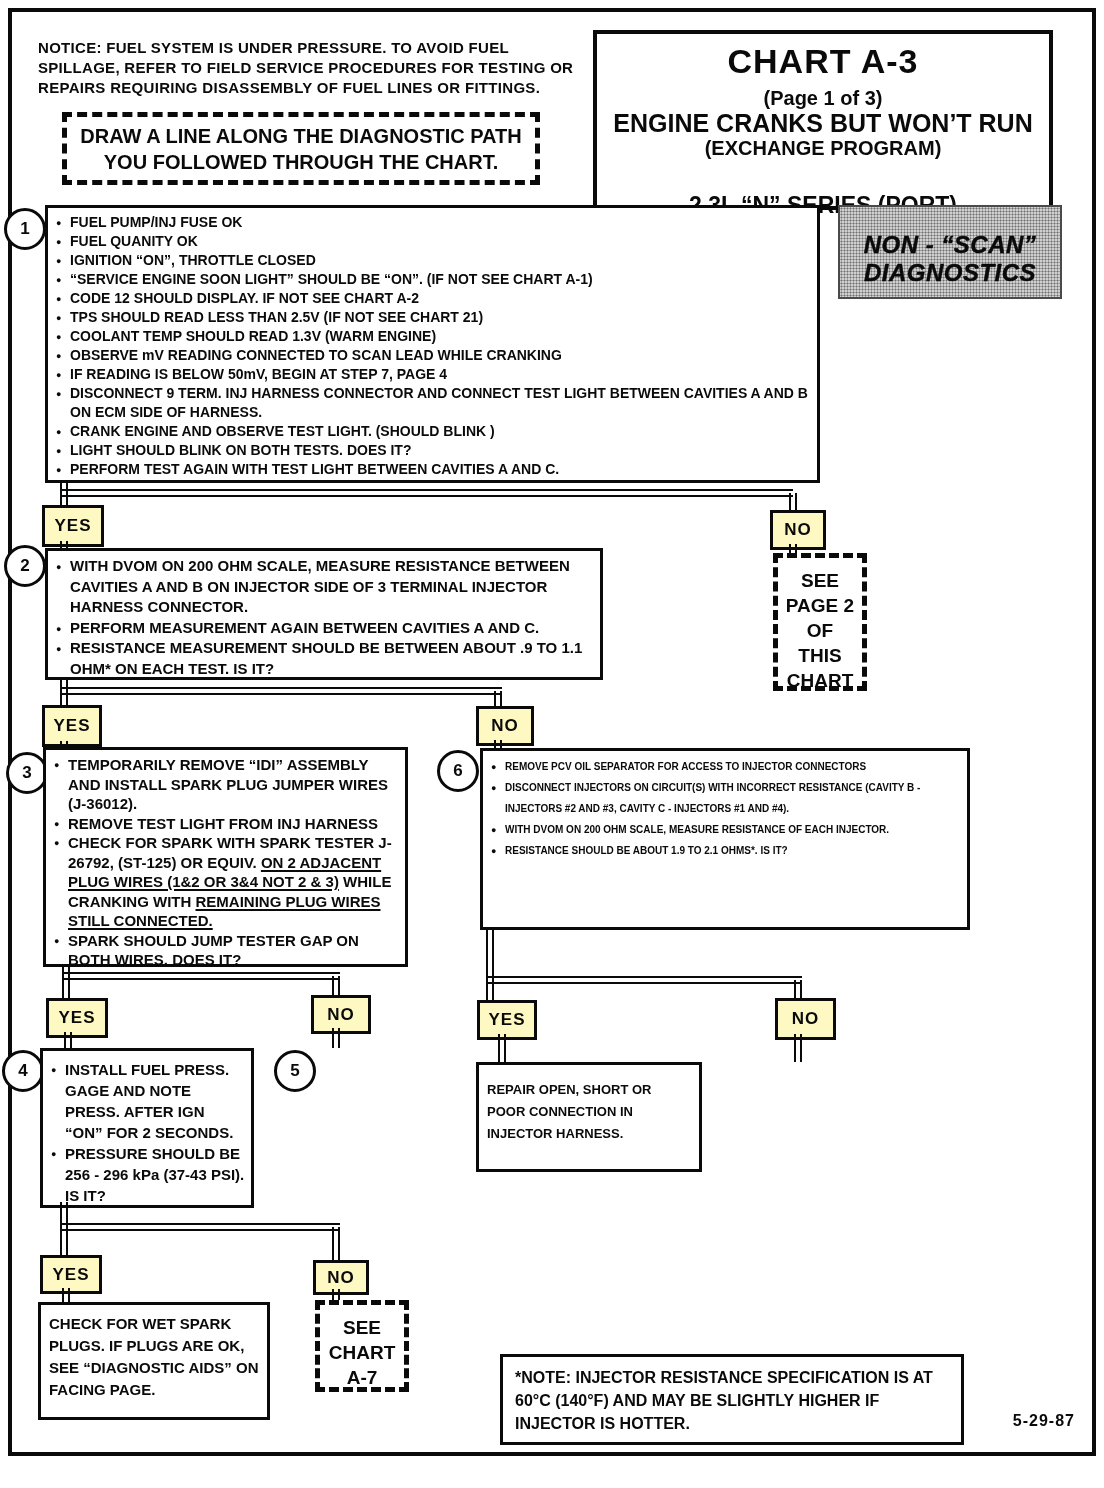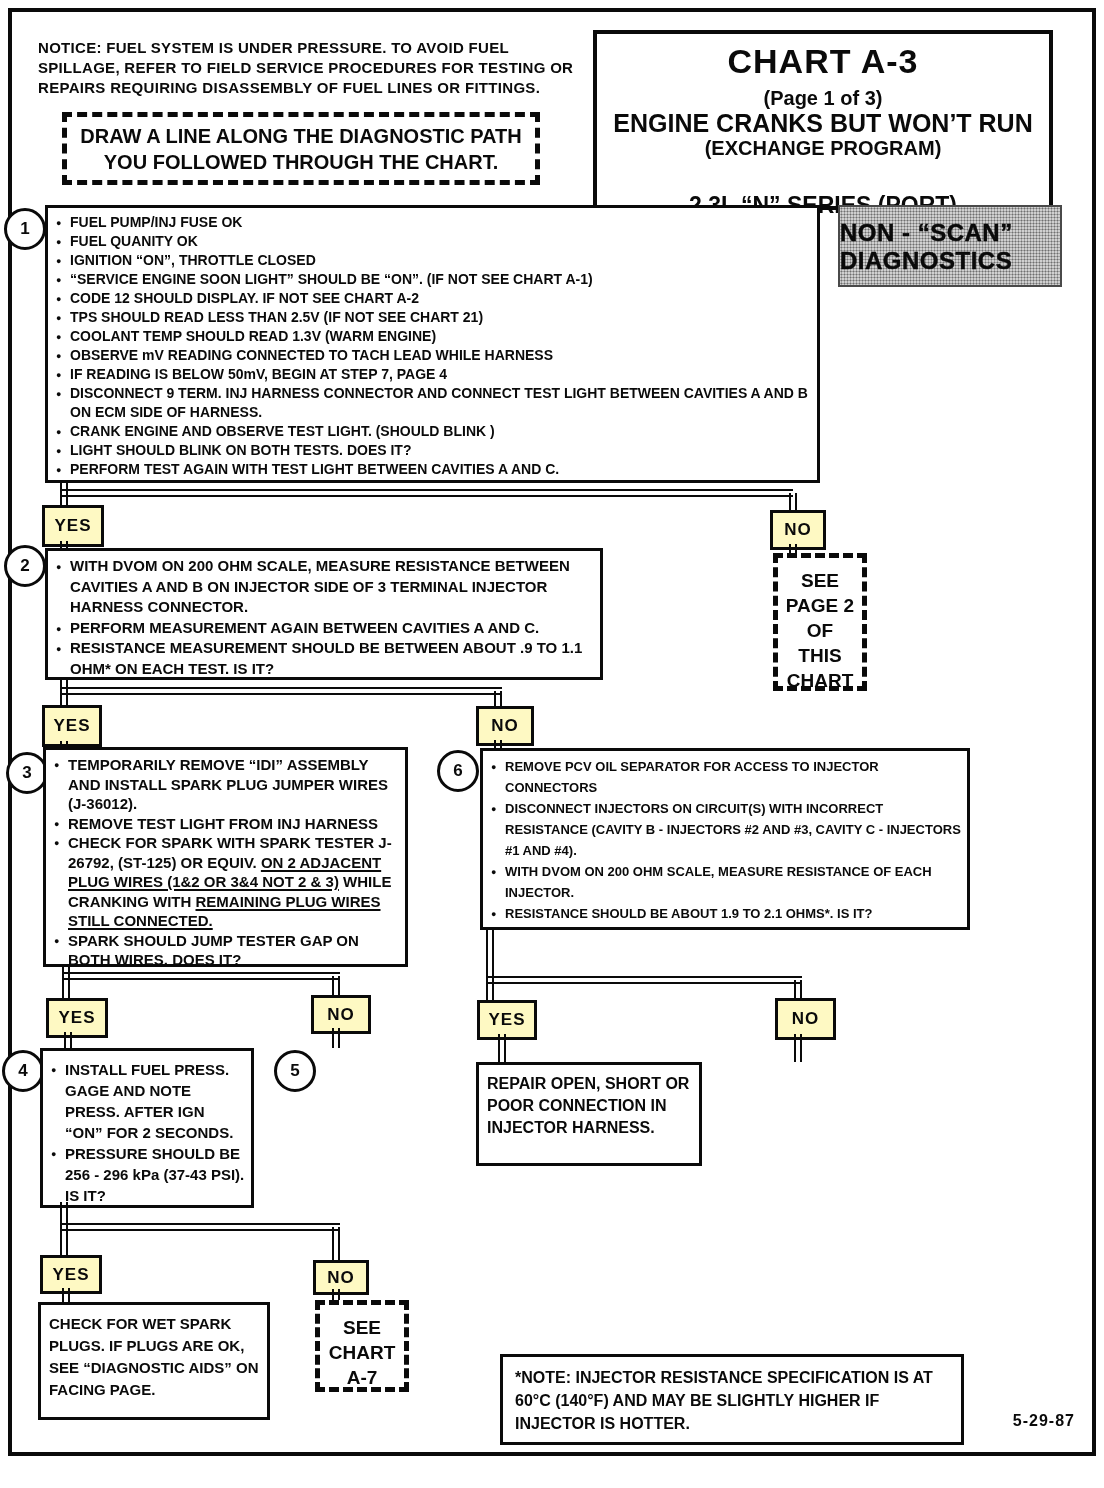--- a/index.html
+++ b/index.html
@@ -18,37 +18,37 @@
   .h-title{font-size:34px;line-height:38px;letter-spacing:1px;}
   .h-page{font-size:20px;line-height:24px;margin-top:6px;}
   .h-line1{font-size:25px;line-height:27px;}
   .h-line2{font-size:20px;line-height:23px;}
   .h-line3{font-size:23px;line-height:27px;margin-top:32px;}
   .badge{
     background-color:#cfcfcf;
     background-image:radial-gradient(circle,#6f6f6f 0.9px,transparent 1.1px);
     background-size:3px 3px;
     border:2px solid #4a4a4a;
-    font-size:24px;line-height:28px;
-    padding-top:12px;letter-spacing:.5px;
+    font-style:italic;font-size:24px;line-height:28px;text-align:center;
+    padding-top:24px;letter-spacing:.5px;
     -webkit-text-stroke:.4px #000;
   }
   
   .fbox{border:3px solid #0a0a0a;background:#fff;}
   .fbox ul{margin:0;padding:5px 6px 4px 8px;list-style:none;}
   .fbox li{position:relative;padding-left:14px;}
   .fbox li::before{content:"●";position:absolute;left:0;top:1px;font-size:9px;}
   .u{text-decoration:underline;text-decoration-thickness:2px;text-underline-offset:2px;}
   .t1 ul{font-size:14px;line-height:19px;}
   .t2 ul{font-size:15px;line-height:20.5px;}
   .t3 ul{font-size:15px;line-height:19.5px;}
-  .t6 ul{font-size:13px;line-height:21px;}
+  .t6 ul{font-size:10px;line-height:21px;}
   .t4 ul{font-size:15px;line-height:21px;padding-top:8px;}
   .centerlines{font-size:18px;line-height:25px;text-align:center;padding-top:6px;}
-  .plain{font-size:16px;line-height:22px;padding:8px 6px 4px 8px;}
+  .plain{font-size:13px;line-height:22px;padding:14px 6px 4px 8px;}
   .plain15{font-size:15px;line-height:22px;padding:8px 4px 4px 8px;}
   .dterm{font-size:19px;line-height:25px;text-align:center;padding-top:10px;}
   
   .dec{border:3px solid #0a0a0a;background:#fef9c3;font-size:17px;letter-spacing:1px;display:flex;align-items:center;justify-content:center;}
   
   .circ{width:36px;height:36px;border:3px solid #0a0a0a;border-radius:50%;background:#fff;
         display:flex;align-items:center;justify-content:center;font-size:17px;}
   
   .cv{position:absolute;width:4px;border-left:2px solid #0a0a0a;border-right:2px solid #0a0a0a;}
   .ch{position:absolute;height:4px;border-top:2px solid #0a0a0a;border-bottom:2px solid #0a0a0a;}
@@ -87,21 +87,21 @@
 
   <div class="abs fbox t1" style="left:45px;top:205px;width:769px;height:272px;">
     <ul>
         <li><span>FUEL PUMP/INJ FUSE OK</span></li>
         <li><span>FUEL QUANITY OK</span></li>
         <li><span>IGNITION “ON”, THROTTLE CLOSED</span></li>
         <li><span>“SERVICE ENGINE SOON LIGHT” SHOULD BE “ON”.  (IF NOT SEE CHART A-1)</span></li>
         <li><span>CODE 12 SHOULD DISPLAY.  IF NOT SEE CHART A-2</span></li>
         <li><span>TPS SHOULD READ LESS THAN 2.5V (IF NOT SEE CHART 21)</span></li>
         <li><span>COOLANT TEMP SHOULD READ 1.3V (WARM ENGINE)</span></li>
-        <li><span>OBSERVE  mV READING CONNECTED TO TACH LEAD WHILE HARNESS</span></li>
+        <li><span>OBSERVE  mV READING CONNECTED TO SCAN LEAD WHILE CRANKING</span></li>
         <li><span>IF READING IS BELOW 50mV, BEGIN AT STEP 7, PAGE 4</span></li>
         <li><span>DISCONNECT 9 TERM. INJ HARNESS CONNECTOR AND CONNECT TEST LIGHT BETWEEN CAVITIES A AND B ON ECM SIDE OF HARNESS.</span></li>
         <li><span>CRANK ENGINE AND OBSERVE TEST LIGHT.  (SHOULD BLINK )</span></li>
         <li><span>LIGHT SHOULD BLINK ON BOTH TESTS.  DOES IT?</span></li>
         <li><span>PERFORM TEST AGAIN WITH TEST LIGHT BETWEEN CAVITIES A AND C.</span></li>
       </ul>
   </div>
 
   <div class="cv" style="left:60px;top:483px;height:23px;"></div>
   <div class="ch" style="left:60px;top:489px;width:733px;"></div>

